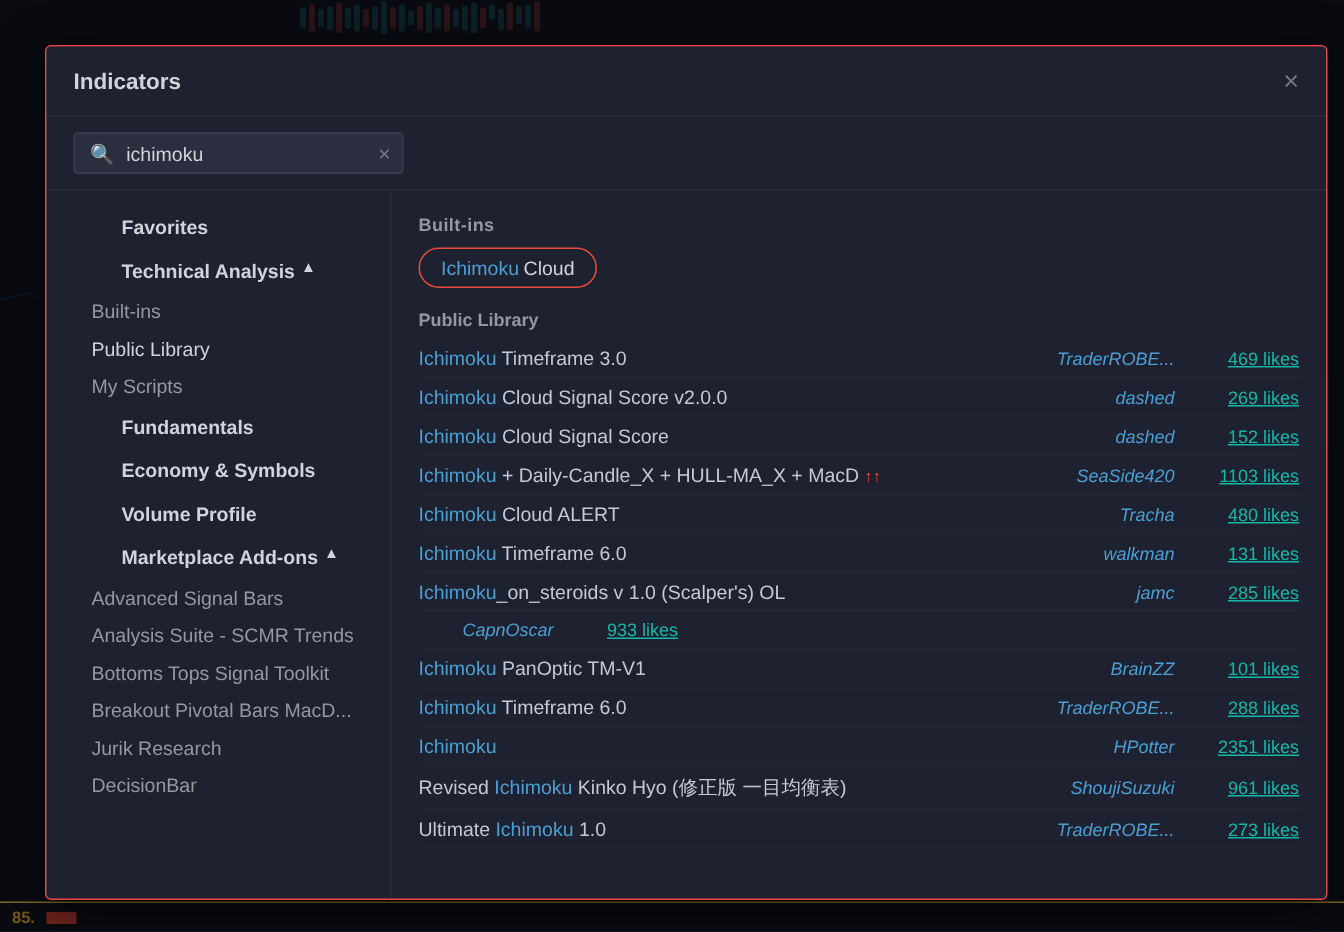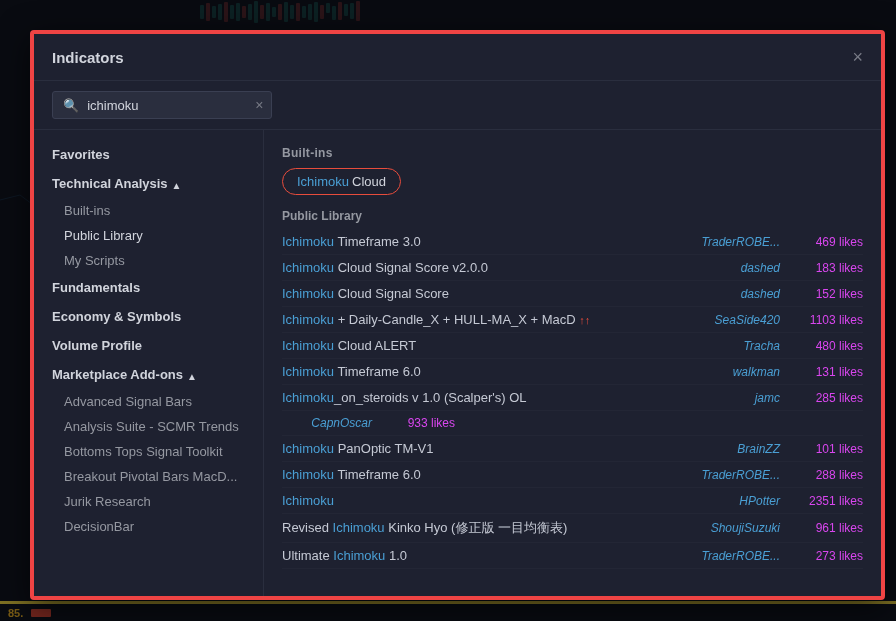--- a/index.html
+++ b/index.html
@@ -30,21 +30,21 @@
       align-items: flex-start;
       justify-content: flex-start;
       padding: 30px 0 0 30px;
     }
 
     
     .indicators-panel {
       width: 855px;
       height: 570px;
       background: #1e2130;
-      border: 4px solid #ef4444;
+      border: 1px solid #ef4444;
       border-radius: 4px;
       display: flex;
       flex-direction: column;
       overflow: hidden;
       box-shadow: 0 8px 32px rgba(0,0,0,0.6);
     }
 
     
     .panel-header {
       display: flex;
@@ -124,22 +124,23 @@
     .sidebar::-webkit-scrollbar-track { background: transparent; }
     .sidebar::-webkit-scrollbar-thumb { background: #3a3f52; border-radius: 2px; }
 
     .sidebar-section {
       padding: 7px 18px;
       color: #d1d4dc;
       font-size: 13px;
       font-weight: 600;
       cursor: pointer;
       display: flex;
-      align-items: flex-end;
+      align-items: flex-start;
       gap: 4px;
+      margin-left: 32px;
     }
 
     .sidebar-sub-item {
       padding: 5px 18px 5px 30px;
       cursor: pointer;
       color: #9598a1;
       font-size: 13px;
     }
 
     .caret { font-size: 10px; }
@@ -219,40 +220,41 @@
 
     .result-author {
       color: #4a9fd4;
       font-size: 12px;
       width: 90px;
       text-align: right;
       font-style: italic;
     }
 
     .result-likes {
-      color: #d946ef;
+      color: #14b8a6;
       font-size: 12px;
       width: 75px;
       text-align: right;
+      text-decoration: underline;
     }
 
     .red-arrows {
       color: #e74c3c;
       font-size: 11px;
     }
 
     
     .bottom-bar {
       position: absolute;
       bottom: 0;
       left: 0;
       right: 0;
       height: 20px;
       background: #131722;
-      border-top: 3px solid #fde047;
+      border-top: 1px solid #fde047;
       display: flex;
       align-items: center;
       padding: 0 8px;
       gap: 4px;
     }
 
     .bottom-price {
       color: #f0b428;
       font-size: 11px;
       font-weight: 600;
@@ -409,21 +411,21 @@
             </span>
             <span class="result-author">TraderROBE...</span>
             <span class="result-likes">469 likes</span>
           </div>
 
           <div class="result-row">
             <span class="result-name">
               <span class="highlight">Ichimoku</span> Cloud Signal Score v2.0.0
             </span>
             <span class="result-author">dashed</span>
-            <span class="result-likes">183 likes</span>
+            <span class="result-likes">269 likes</span>
           </div>
 
           <div class="result-row">
             <span class="result-name">
               <span class="highlight">Ichimoku</span> Cloud Signal Score
             </span>
             <span class="result-author">dashed</span>
             <span class="result-likes">152 likes</span>
           </div>
 

